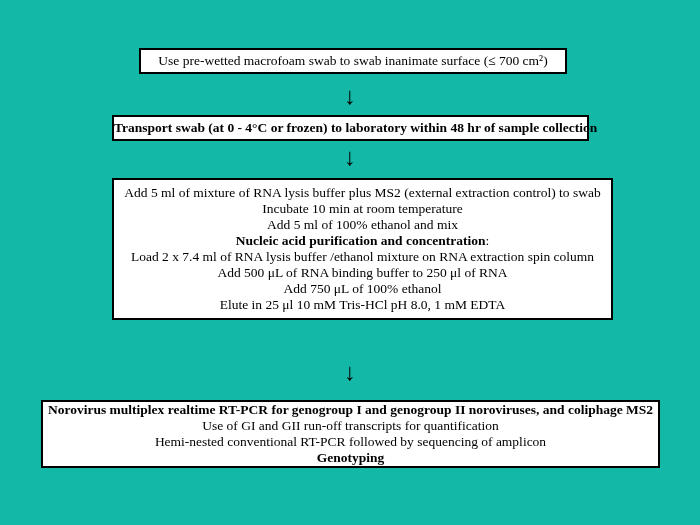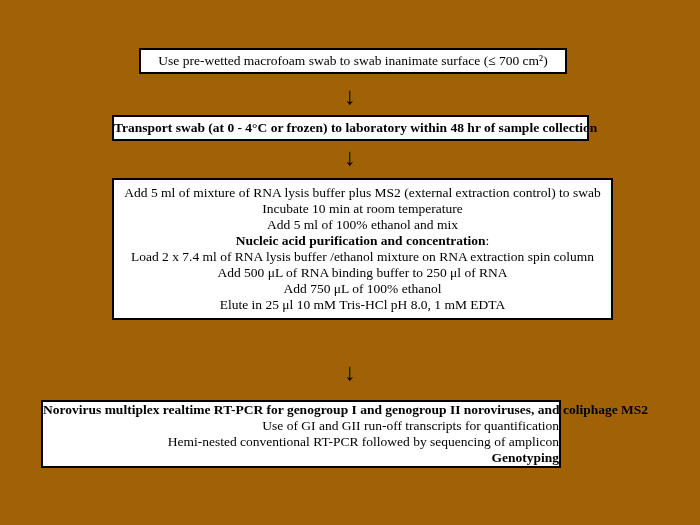--- a/index.html
+++ b/index.html
@@ -10,21 +10,21 @@
   body {
     width: 700px;
     height: 525px;
     font-family: "Liberation Serif", "DejaVu Serif", serif;
     color: #000000;
   }
   .canvas {
     position: relative;
     width: 700px;
     height: 525px;
-    background: #a16207;
+    background: #14b8a6;
     overflow: hidden;
   }
   .box {
     position: absolute;
     box-sizing: border-box;
     border: 2px solid #000000;
     background: #ffffff;
     text-align: center;
   }
   .line {
@@ -39,21 +39,21 @@
     left: 50%;
     transform: translateX(-50%);
     font-size: 24px;
     line-height: 1;
     color: #000000;
     user-select: none;
   }
   #box-swab       { left: 139px; top: 48px;  width: 428px; padding: 3px 0; }
   #box-transport  { left: 112px; top: 115px; width: 477px; padding: 3px 0; font-weight: bold; }
   #box-extraction { left: 112px; top: 178px; width: 501px; padding: 5px 0; }
-  #box-rtpcr      { left: 41px;  top: 400px; width: 520px; padding: 0; text-align: right; }
+  #box-rtpcr      { left: 41px;  top: 400px; width: 619px; padding: 0; }
   #arrow-1 { top: 84px; }
   #arrow-2 { top: 145px; }
   #arrow-3 { top: 360px; }
 </style>
 </head>
 <body>
 
 <div class="canvas">
 
   <div id="box-swab" class="box">

